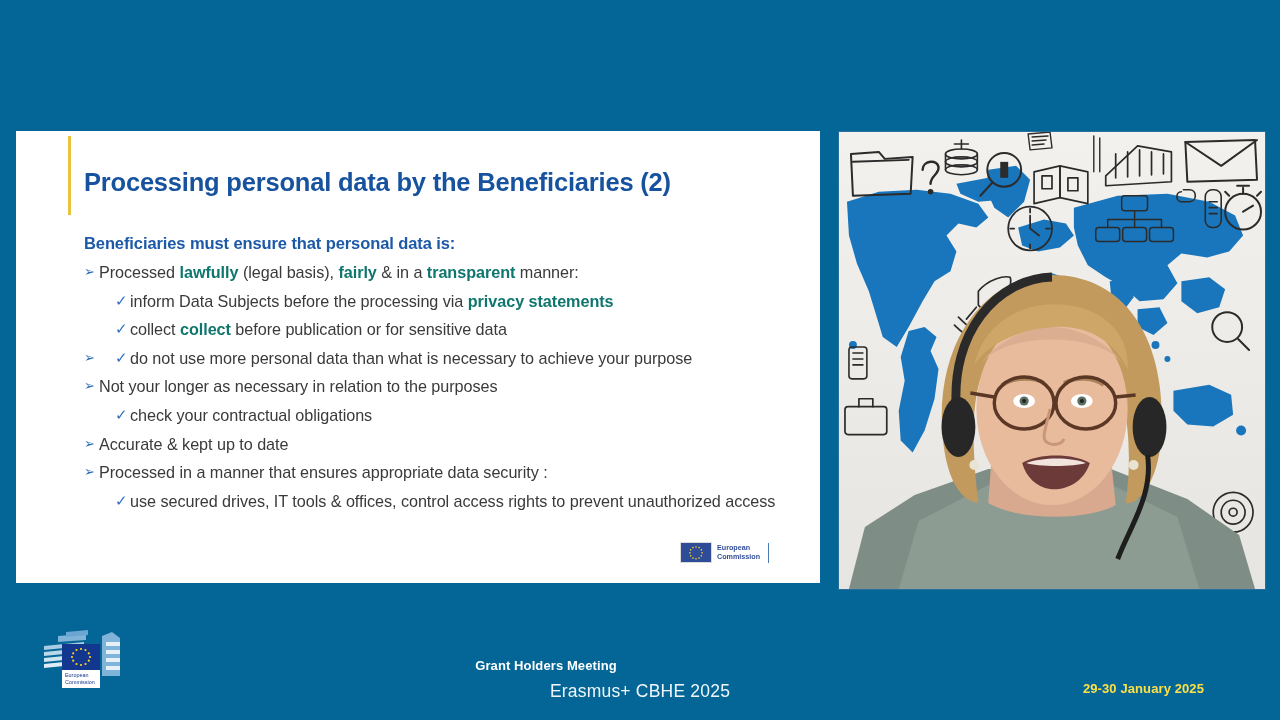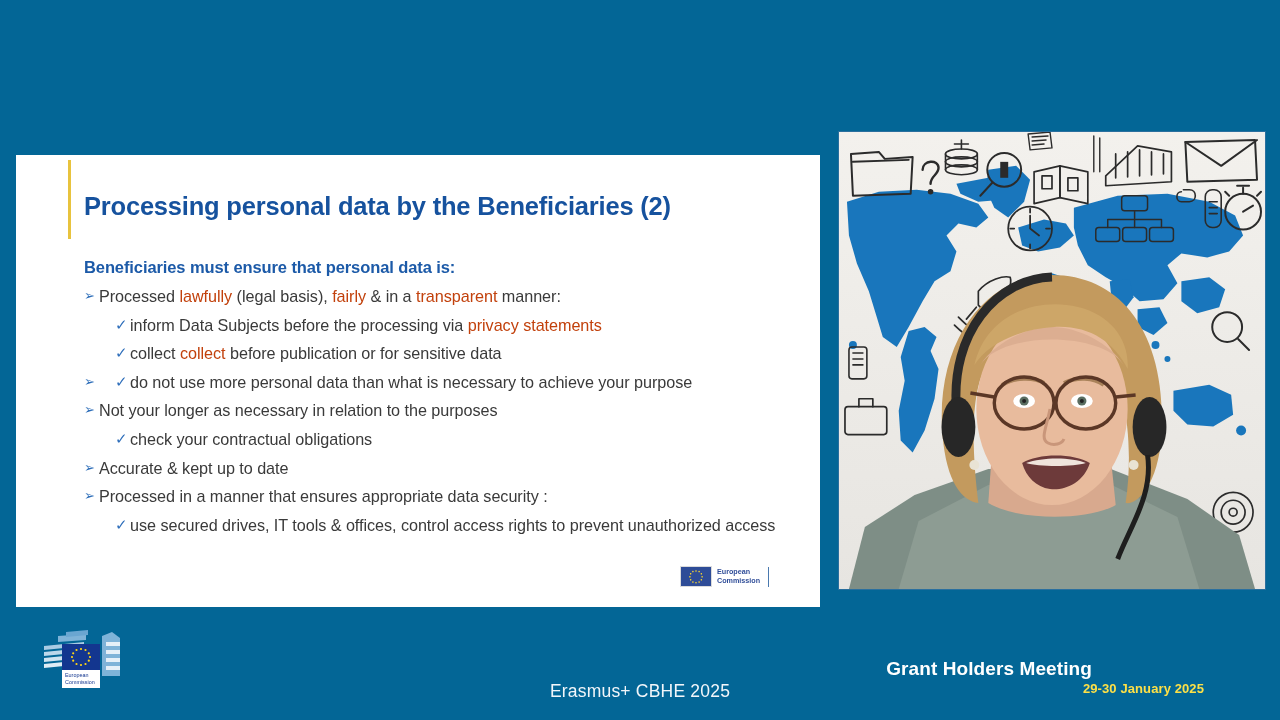--- a/index.html
+++ b/index.html
@@ -12,21 +12,20 @@
 
   #stage { position: relative; width: 1280px; height: 720px; background: #036696; }
 
   
   #slide {
     position: absolute;
     left: 16px; top: 131px;
     width: 804px; height: 452px;
     background: #ffffff;
     overflow: hidden;
-    margin-top: 24px;
   }
   .accent-bar {
     position: absolute;
     left: 52px; top: 5px;
     width: 3px; height: 79px;
     background: #e8c33e;
   }
   .slide-title {
     position: absolute;
     left: 68px; top: 37px;
@@ -63,21 +62,21 @@
     left: 0; top: 0;
     color: #2b6cb8;
     font-size: 14px;
     line-height: 28.6px;
   }
   .lvl1 { padding-left: 15px; }
   .lvl1 .marker { font-size: 13px; }
   .lvl2 { padding-left: 46px; }
   .lvl2 .marker { left: 31px; font-size: 15px; color: #2f6fbb; }
   .lvl2.just { text-align: justify; padding-right: 4px; }
-  .blt b { font-weight: normal; color: #c2410c; }
+  .blt b { font-weight: bold; color: #0f766e; }
 
   
   .slide-eu {
     position: absolute;
     left: 664px; top: 411px;
     display: flex; align-items: center; gap: 5px;
     opacity: .92;
   }
   .slide-eu .flag {
     width: 32px; height: 21px;
@@ -114,23 +113,23 @@
 
   
   .footer-logo {
     position: absolute;
     left: 40px; top: 630px;
     width: 120px; height: 66px;
   }
   .meeting-title {
     position: absolute;
     left: 0; top: 658px; width: 1092px;
-    text-align: right;
+    text-align: center;
     color: #ffffff;
-    font-size: 19px;
+    font-size: 13px;
     font-weight: bold;
     letter-spacing: 0.1px;
   }
   .meeting-sub {
     position: absolute;
     left: 0; top: 681px; width: 1280px;
     text-align: center;
     color: #f2f6fa;
     font-size: 17.5px;
     letter-spacing: 0.2px;

